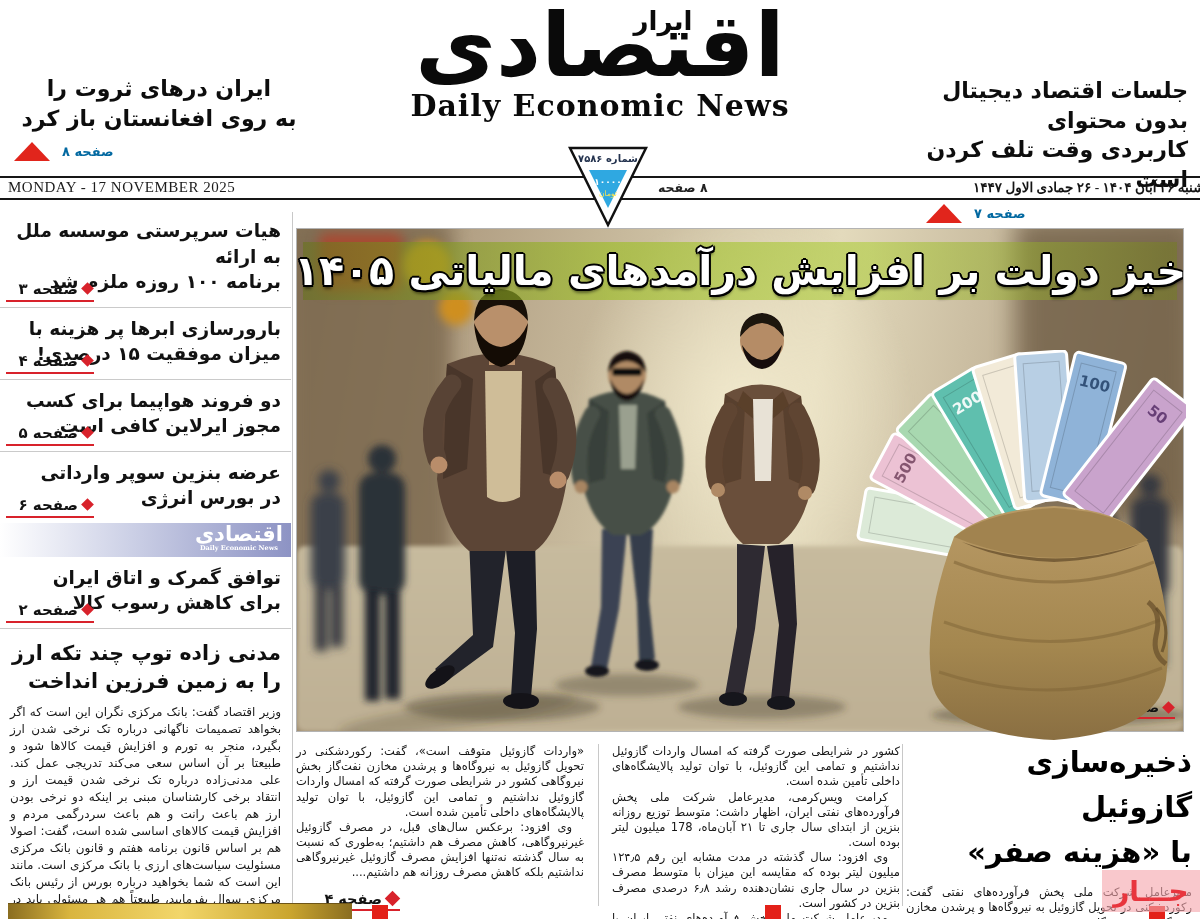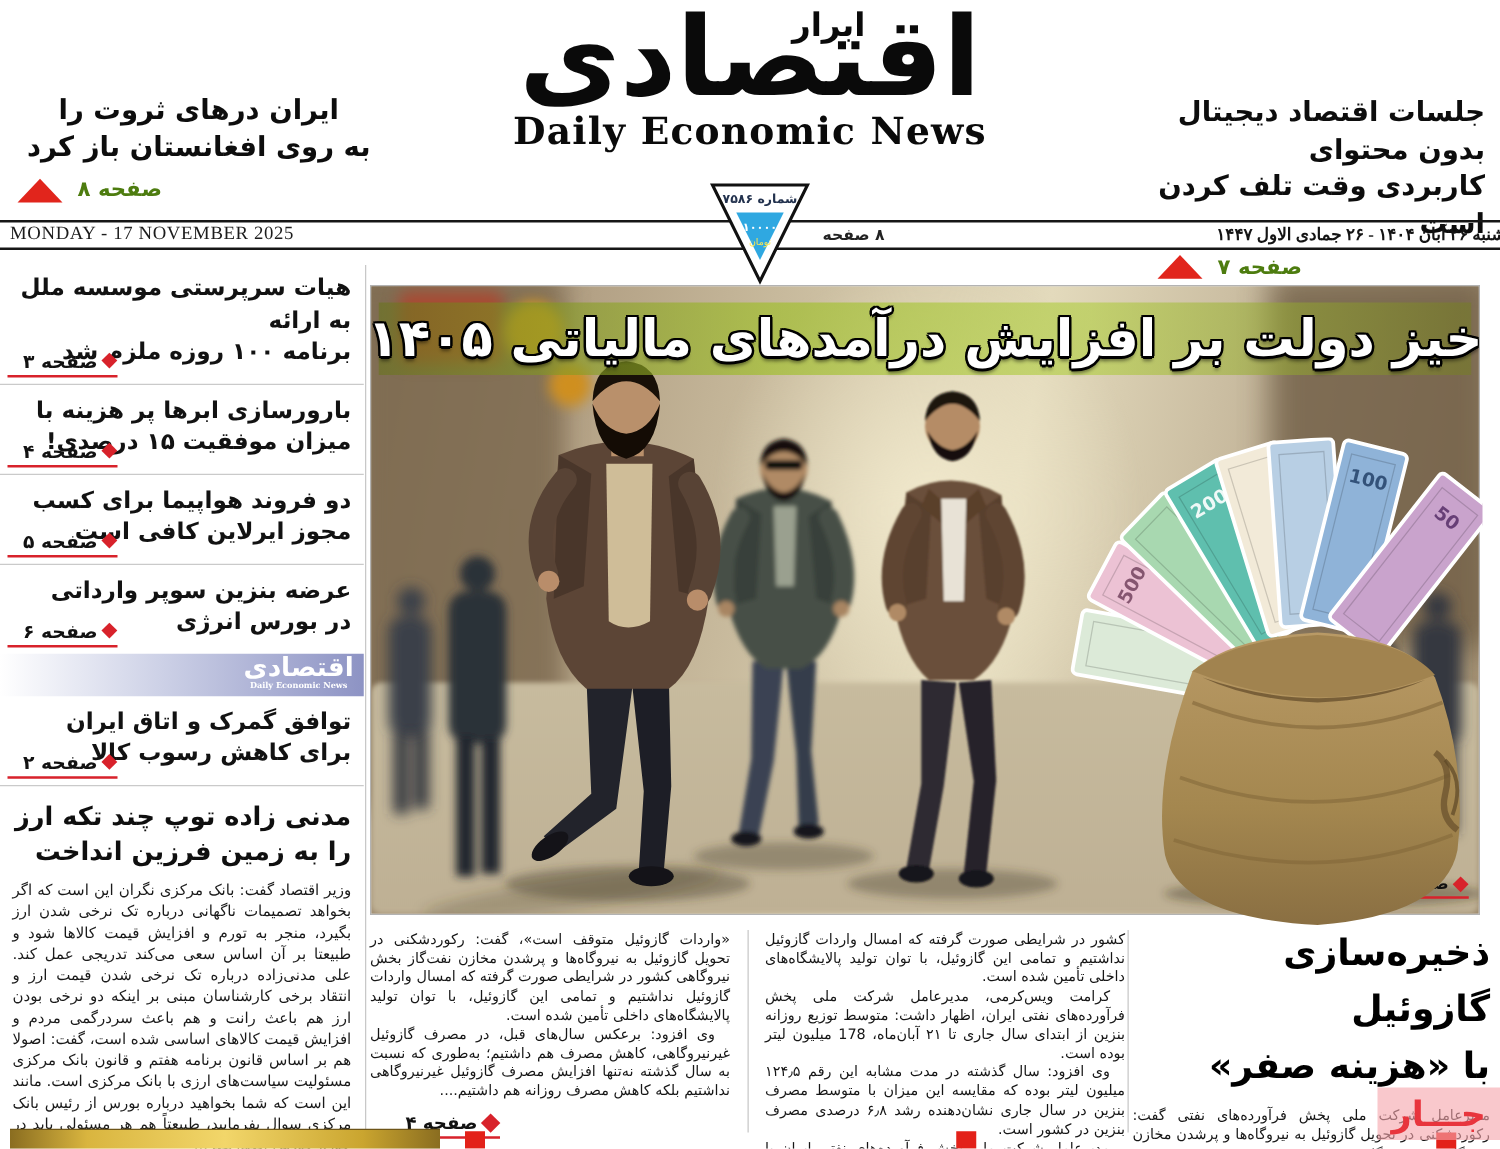--- a/index.html
+++ b/index.html
@@ -13,21 +13,21 @@
   #logo-abrar{position:absolute;top:6px;left:57%;font-size:26px;font-weight:bold;color:#0a0a0a;}
   #logo-en{font-family:"DejaVu Serif",serif;font-weight:bold;font-size:30px;letter-spacing:1px;margin-top:-4px;color:#0a0a0a;}
   .teaser{width:306px;}
   #teaser-left{left:6px;top:74px;text-align:center;}
   #teaser-right{left:882px;top:76px;text-align:right;}
   .teaser-title{font-size:22px;font-weight:bold;line-height:1.35;color:#0d0d0d;white-space:pre-line;direction:rtl;}
   .teaser-ref{display:flex;align-items:center;gap:12px;margin-top:9px;}
   #teaser-right .teaser-ref{margin-left:44px;}
   #teaser-left .teaser-ref{margin-left:8px;}
   .tri-up{width:0;height:0;border-left:18px solid transparent;border-right:18px solid transparent;border-bottom:19px solid #e1251c;}
-  .teaser-page{font-size:17px;font-weight:bold;direction:rtl;color:#4d7c0f;}
+  .teaser-page{font-size:13px;font-weight:bold;direction:rtl;color:#0369a1;}
 
   
   #datebar{left:0;top:176px;width:1200px;height:20px;border-top:2px solid #161616;border-bottom:2px solid #161616;padding-left:25px;}
   #date-en{position:absolute;left:8px;top:1px;font-family:"Liberation Serif","DejaVu Serif",serif;font-size:15px;letter-spacing:.5px;color:#1c1c1c;}
   #date-fa{position:absolute;right:8px;top:1px;font-size:13.5px;font-weight:bold;direction:rtl;color:#141414;font-family:Liberation Serif, serif;}
   #pages-count{position:absolute;left:658px;top:2px;font-size:12.5px;font-weight:bold;direction:rtl;color:#222;}
   #issue-badge{left:568px;top:146px;width:80px;height:82px;z-index:6;}
   #issue-badge text{font-family:"DejaVu Sans",sans-serif;}
 
   

